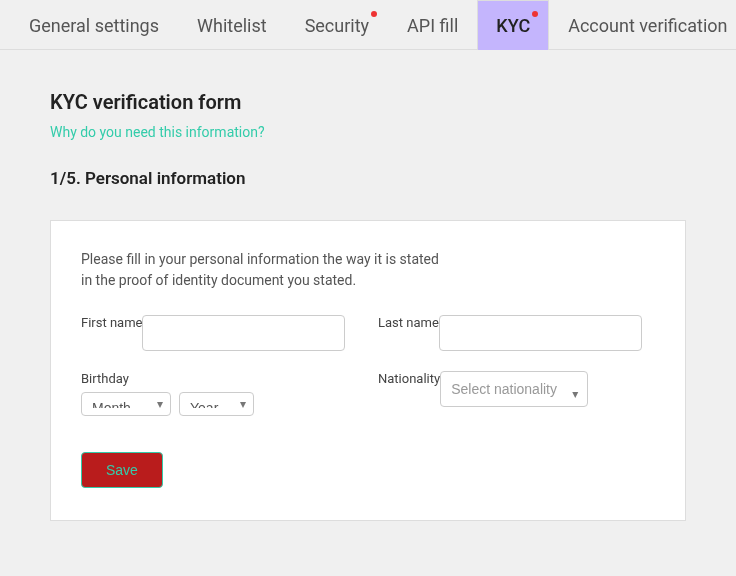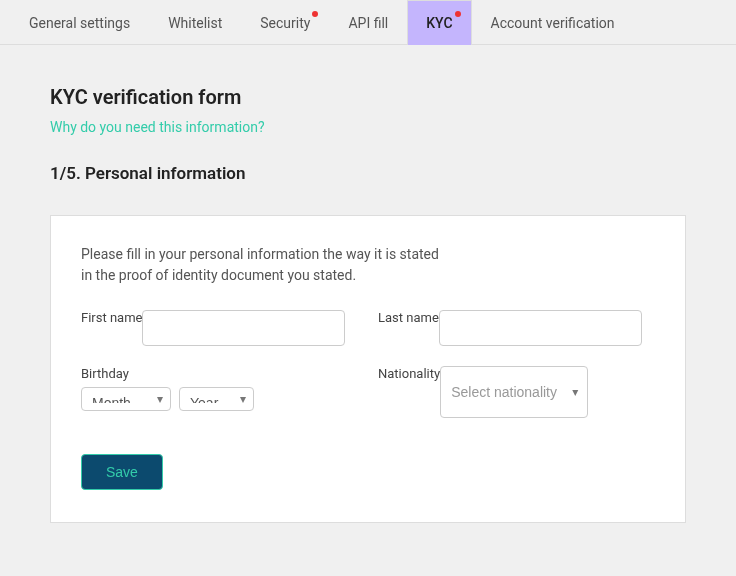--- a/index.html
+++ b/index.html
@@ -20,21 +20,21 @@
     .tab-bar {
       display: flex;
       background-color: #f0f0f0;
       border-bottom: 1px solid #ddd;
       padding: 0 10px;
     }
 
     .tab {
       padding: 14px 18px;
       cursor: pointer;
-      font-size: 14px;
+      font-size: 18px;
       color: #555;
       border: 1px solid transparent;
       border-bottom: none;
       margin-bottom: -1px;
       position: relative;
       background: transparent;
       white-space: nowrap;
     }
 
     .tab.active {
@@ -192,29 +192,29 @@
       border: 1px solid #ccc;
       border-radius: 4px;
       padding: 7px 30px 7px 10px;
       font-size: 14px;
       color: #999;
       background: #fff;
       appearance: none;
       -webkit-appearance: none;
       cursor: pointer;
       outline: none;
-      height: 52px;
+      height: 36px;
     }
 
     .save-btn {
       margin-top: 16px;
       padding: 9px 24px;
       border: 1px solid #3ca;
       border-radius: 4px;
-      background: #0c4a6e;
+      background: #b91c1c;
       color: #3ca;
       font-size: 14px;
       cursor: pointer;
     }
   </style>
 </head>
 <body>
 
 <div class="tab-bar">
   <div class="tab">

